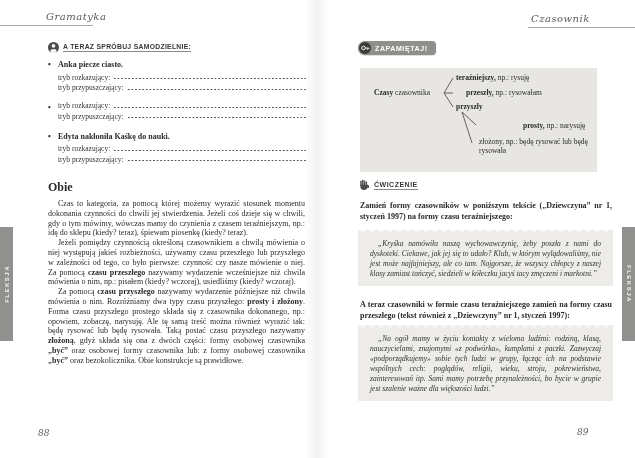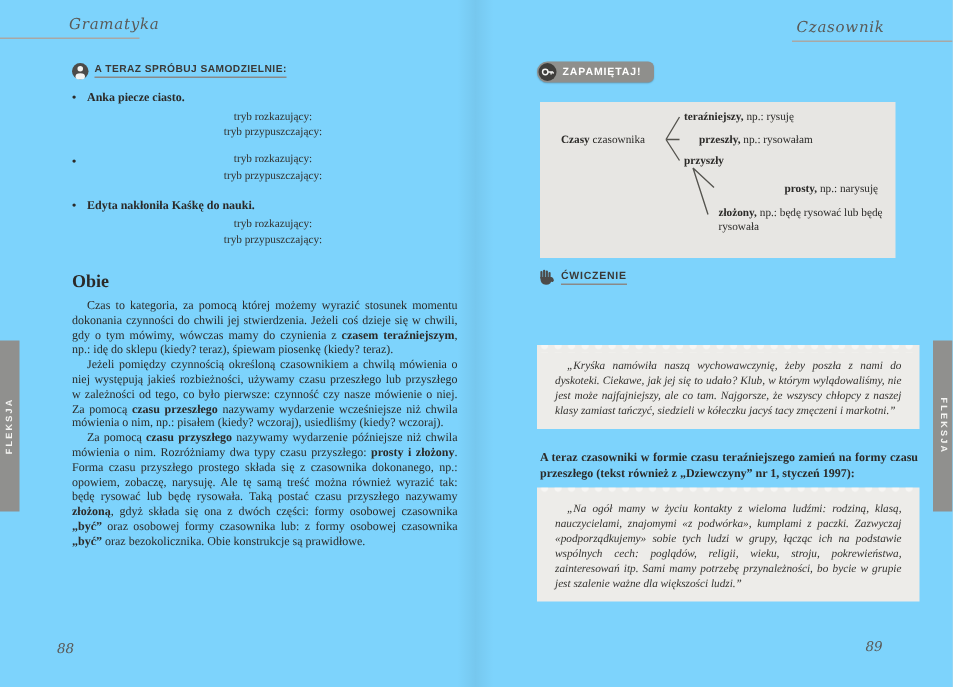--- a/index.html
+++ b/index.html
@@ -1,17 +1,17 @@
 <!DOCTYPE html>
 <html><head>
 <meta charset="utf-8">
 <style>
   * { margin:0; padding:0; box-sizing:border-box; }
   body { background:#dddcda; font-family:"Liberation Serif", serif; }
-  .canvas { position:relative; width:635px; height:458px; background:#7dd3fc;
+  .canvas { position:relative; width:635px; height:458px; background:#ffffff;
             overflow:hidden; color:#2b2a28; }
 
   
   .head-word { position:absolute; font:italic 10px "DejaVu Serif", serif; color:#5a5956; letter-spacing:0.5px; }
   .head-left-word { left:46px; top:11px; }
   .head-right-word { left:531px; top:13px; }
   .head-rule { position:absolute; height:1px; background:#aoa; background:#a9a8a5; }
   .rule-left { left:0; top:25px; width:93px; }
   .rule-right { left:528px; top:27px; width:107px; }
 
@@ -34,22 +34,22 @@
 
   
   .try-heading { position:absolute; left:48px; top:42px; display:flex; align-items:center; gap:4px; }
   .try-heading-text { font:bold 6.8px "Liberation Sans", sans-serif; letter-spacing:0.3px;
                       color:#3a3937; border-bottom:1px solid #8a8987; padding-bottom:1px; }
   .practice-list { position:absolute; left:48px; top:59px; width:258px; }
   .practice-item { position:relative; padding-left:10px; margin-bottom:10px; }
   .practice-item::before { content:"•"; position:absolute; left:0; top:0;
                            font:bold 8px/12px "Liberation Serif", serif; }
   .practice-sentence { font:bold 8px/12px "Liberation Serif", serif; }
-  .dotline { display:flex; align-items:center; font:7.5px/8px "Liberation Serif", serif;
-             margin-top:2.5px; color:#333230;flex-direction:column; }
+  .dotline { display:flex; align-items:flex-end; font:7.5px/8px "Liberation Serif", serif;
+             margin-top:2.5px; color:#333230; }
   .dots { flex:1; height:8px; margin-left:3px;
           background-image:radial-gradient(circle, #55544f 0.6px, rgba(0,0,0,0) 0.95px);
           background-size:3.6px 3px; background-position:0 72%; background-repeat:repeat-x; }
 
   
   .czas-heading { position:absolute; left:48px; top:180px; font:bold 12px "Liberation Serif", serif; }
   .czas-body { position:absolute; left:48px; top:199px; width:257px; }
   .czas-body p { font:8px/9.8px "Liberation Serif", serif; text-align:justify; text-indent:10px; }
 
   
@@ -139,21 +139,21 @@
         </div>
       <div class="dotline">
           <span>tryb przypuszczający:</span>
           <span class="dots"></span>
         </div>
     </div>
   </div>
 
   <div class="czas-heading">Obie</div>
   <div class="czas-body">
-    <p><span>Czas to kategoria, za pomocą której możemy wyrazić stosunek momentu dokonania czynności do chwili jej stwierdzenia. Jeżeli coś dzieje się w chwili, gdy o tym mówimy, wówczas mamy do czynienia z </span><span style="font-weight: bold;">czasem teraźniejszym</span><span>, np.: idę do sklepu (kiedy? teraz), śpiewam piosenkę (kiedy? teraz).</span></p>
+    <p><span>Czas to kategoria, za pomocą której możemy wyrazić stosunek momentu dokonania czynności do chwili jej stwierdzenia. Jeżeli coś dzieje się w chwili, gdy o tym mówimy, wówczas mamy do czynienia z </span><span style="font-weight: normal;">czasem teraźniejszym</span><span>, np.: idę do sklepu (kiedy? teraz), śpiewam piosenkę (kiedy? teraz).</span></p>
     <p><span>Jeżeli pomiędzy czynnością określoną czasownikiem a chwilą mówienia o niej występują jakieś rozbieżności, używamy czasu przeszłego lub przyszłego w zależności od tego, co było pierwsze: czynność czy nasze mówienie o niej. Za pomocą </span><span style="font-weight: bold;">czasu przeszłego</span><span> nazywamy wydarzenie wcześniejsze niż chwila mówienia o nim, np.: pisałem (kiedy? wczoraj), usiedliśmy (kiedy? wczoraj).</span></p>
     <p><span>Za pomocą </span><span style="font-weight: bold;">czasu przyszłego</span><span> nazywamy wydarzenie późniejsze niż chwila mówienia o nim. Rozróżniamy dwa typy czasu przyszłego: </span><span style="font-weight: bold;">prosty i złożony</span><span>. Forma czasu przyszłego prostego składa się z czasownika dokonanego, np.: opowiem, zobaczę, narysuję. Ale tę samą treść można również wyrazić tak: będę rysować lub będę rysowała. Taką postać czasu przyszłego nazywamy </span><span style="font-weight: bold;">złożoną</span><span>, gdyż składa się ona z dwóch części: formy osobowej czasownika </span><span style="font-weight: bold;">„być”</span><span> oraz osobowej formy czasownika lub: z formy osobowej czasownika </span><span style="font-weight: bold;">„być”</span><span> oraz bezokolicznika. Obie konstrukcje są prawidłowe.</span></p>
   </div>
 
   <div class="page-number pn-left">88</div>
 
   <div class="badge">
     <span class="icon-circle">
       <svg width="12" height="12" viewBox="0 0 16 16">
           <circle cx="6" cy="8" r="2.4" fill="none" stroke="#f4f4f2" stroke-width="1.3"></circle>
@@ -166,37 +166,38 @@
   <div class="memo-box">
     <svg class="diagram-lines" width="237" height="104" viewBox="0 0 237 104">
       <path d="M84 25 L93 10 M84 25 L93 25 M84 25 L93 39" stroke="#55544f" stroke-width="0.9" fill="none"></path>
       <path d="M102 44 L116 57 M102 44 L112 75" stroke="#55544f" stroke-width="0.9" fill="none"></path>
     </svg>
     <div class="dg" style="left:14px; top:20px;"><span style="font-weight: bold; margin-top: 11px;">Czasy </span><span>czasownika</span></div>
     <div class="dg" style="left:96px; top:5px;"><span style="font-weight: bold; margin-top: 28px;">teraźniejszy,</span><span> np.: rysuję</span></div>
     <div class="dg" style="left:96px; top:20px;"><span style="font-weight: bold; padding-left: 10px;">przeszły,</span><span> np.: rysowałam</span></div>
     <div class="dg" style="left:96px; top:34px;"><span style="font-weight: bold;">przyszły</span></div>
     <div class="dg" style="left:119px; top:53px;padding-left:44px;"><span style="font-weight: bold;">prosty,</span><span> np.: narysuję</span></div>
-    <div class="dg wrap" style="left:119px; top:69px;"><span style="font-weight: bold;">złożony,</span><span> np.: będę rysować lub będę rysowała</span></div>
+    <div class="dg wrap" style="left:119px; top:69px;"><span style="font-weight: normal;">złożony,</span><span> np.: będę rysować lub będę rysowała</span></div>
   </div>
 
   <div class="cwiczenie">
     <span style="display:inline-flex;">
       <svg width="12" height="12" viewBox="0 0 16 16">
           <rect x="3" y="2.2" width="1.9" height="7" rx="0.9" fill="#4c4b49"></rect>
           <rect x="5.4" y="1" width="1.9" height="8.2" rx="0.9" fill="#4c4b49"></rect>
           <rect x="7.8" y="1.8" width="1.9" height="7.4" rx="0.9" fill="#4c4b49"></rect>
           <rect x="10.2" y="3.2" width="1.9" height="6" rx="0.9" fill="#4c4b49"></rect>
           <path d="M3 8.5 Q3 14.5 8 14.5 Q12.8 14.5 12.8 9.5 L12.8 7.5 L3 7.5 Z" fill="#4c4b49"></path>
           <ellipse cx="13.2" cy="9.8" rx="1.6" ry="2.2" fill="#4c4b49" transform="rotate(-30 13.2 9.8)"></ellipse>
         </svg>
     </span>
     <span class="cwiczenie-label">ĆWICZENIE</span>
   </div>
 
+  <div class="task task-1">Zamień formy czasowników w poniższym tekście („Dziewczyna” nr 1, styczeń 1997) na formy czasu teraźniejszego:</div>
 
   <div class="quote quote-1">
     <div class="quote-text">„Kryśka namówiła naszą wychowawczynię, żeby poszła z nami do dyskoteki. Ciekawe, jak jej się to udało? Klub, w którym wylądowaliśmy, nie jest może najfajniejszy, ale co tam. Najgorsze, że wszyscy chłopcy z naszej klasy zamiast tańczyć, siedzieli w kółeczku jacyś tacy zmęczeni i markotni.”</div>
   </div>
 
   <div class="task task-2">A teraz czasowniki w formie czasu teraźniejszego zamień na formy czasu przeszłego (tekst również z „Dziewczyny” nr 1, styczeń 1997):</div>
 
   <div class="quote quote-2">
     <div class="quote-text">„Na ogół mamy w życiu kontakty z wieloma ludźmi: rodziną, klasą, nauczycielami, znajomymi «z podwórka», kumplami z paczki. Zazwyczaj «podporządkujemy» sobie tych ludzi w grupy, łącząc ich na podstawie wspólnych cech: poglądów, religii, wieku, stroju, pokrewieństwa, zainteresowań itp. Sami mamy potrzebę przynależności, bo bycie w grupie jest szalenie ważne dla większości ludzi.”</div>
   </div>

